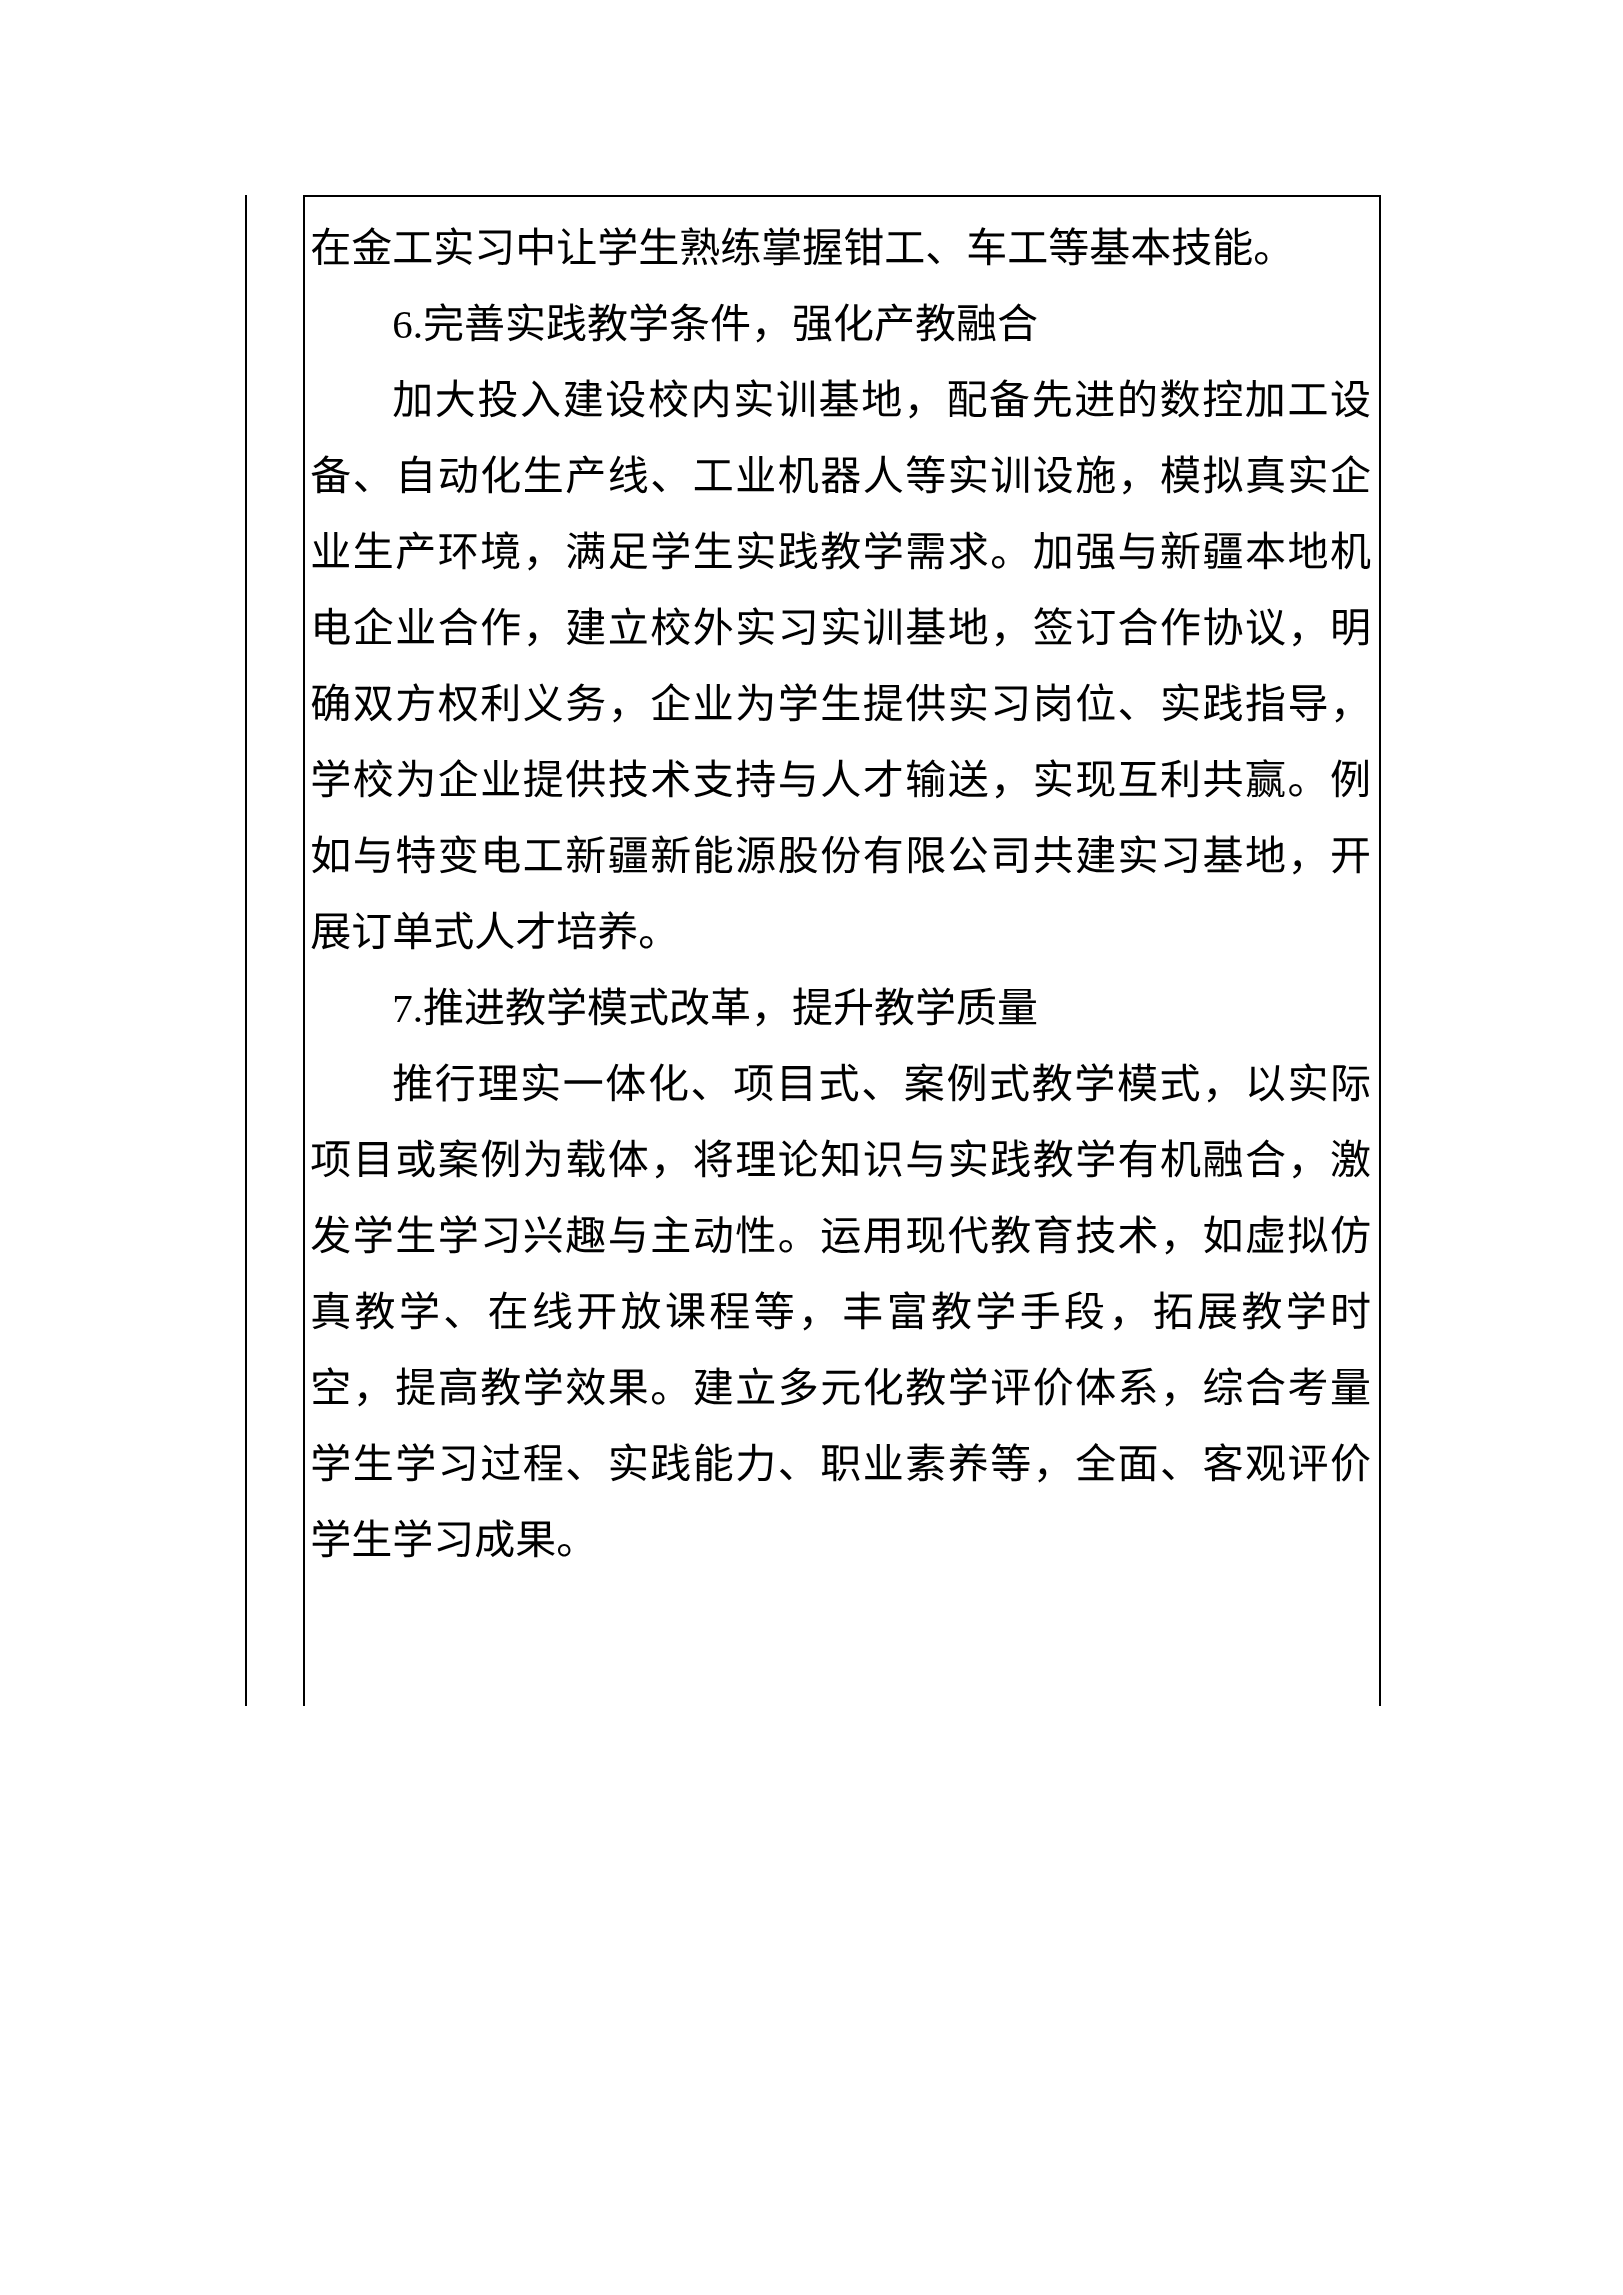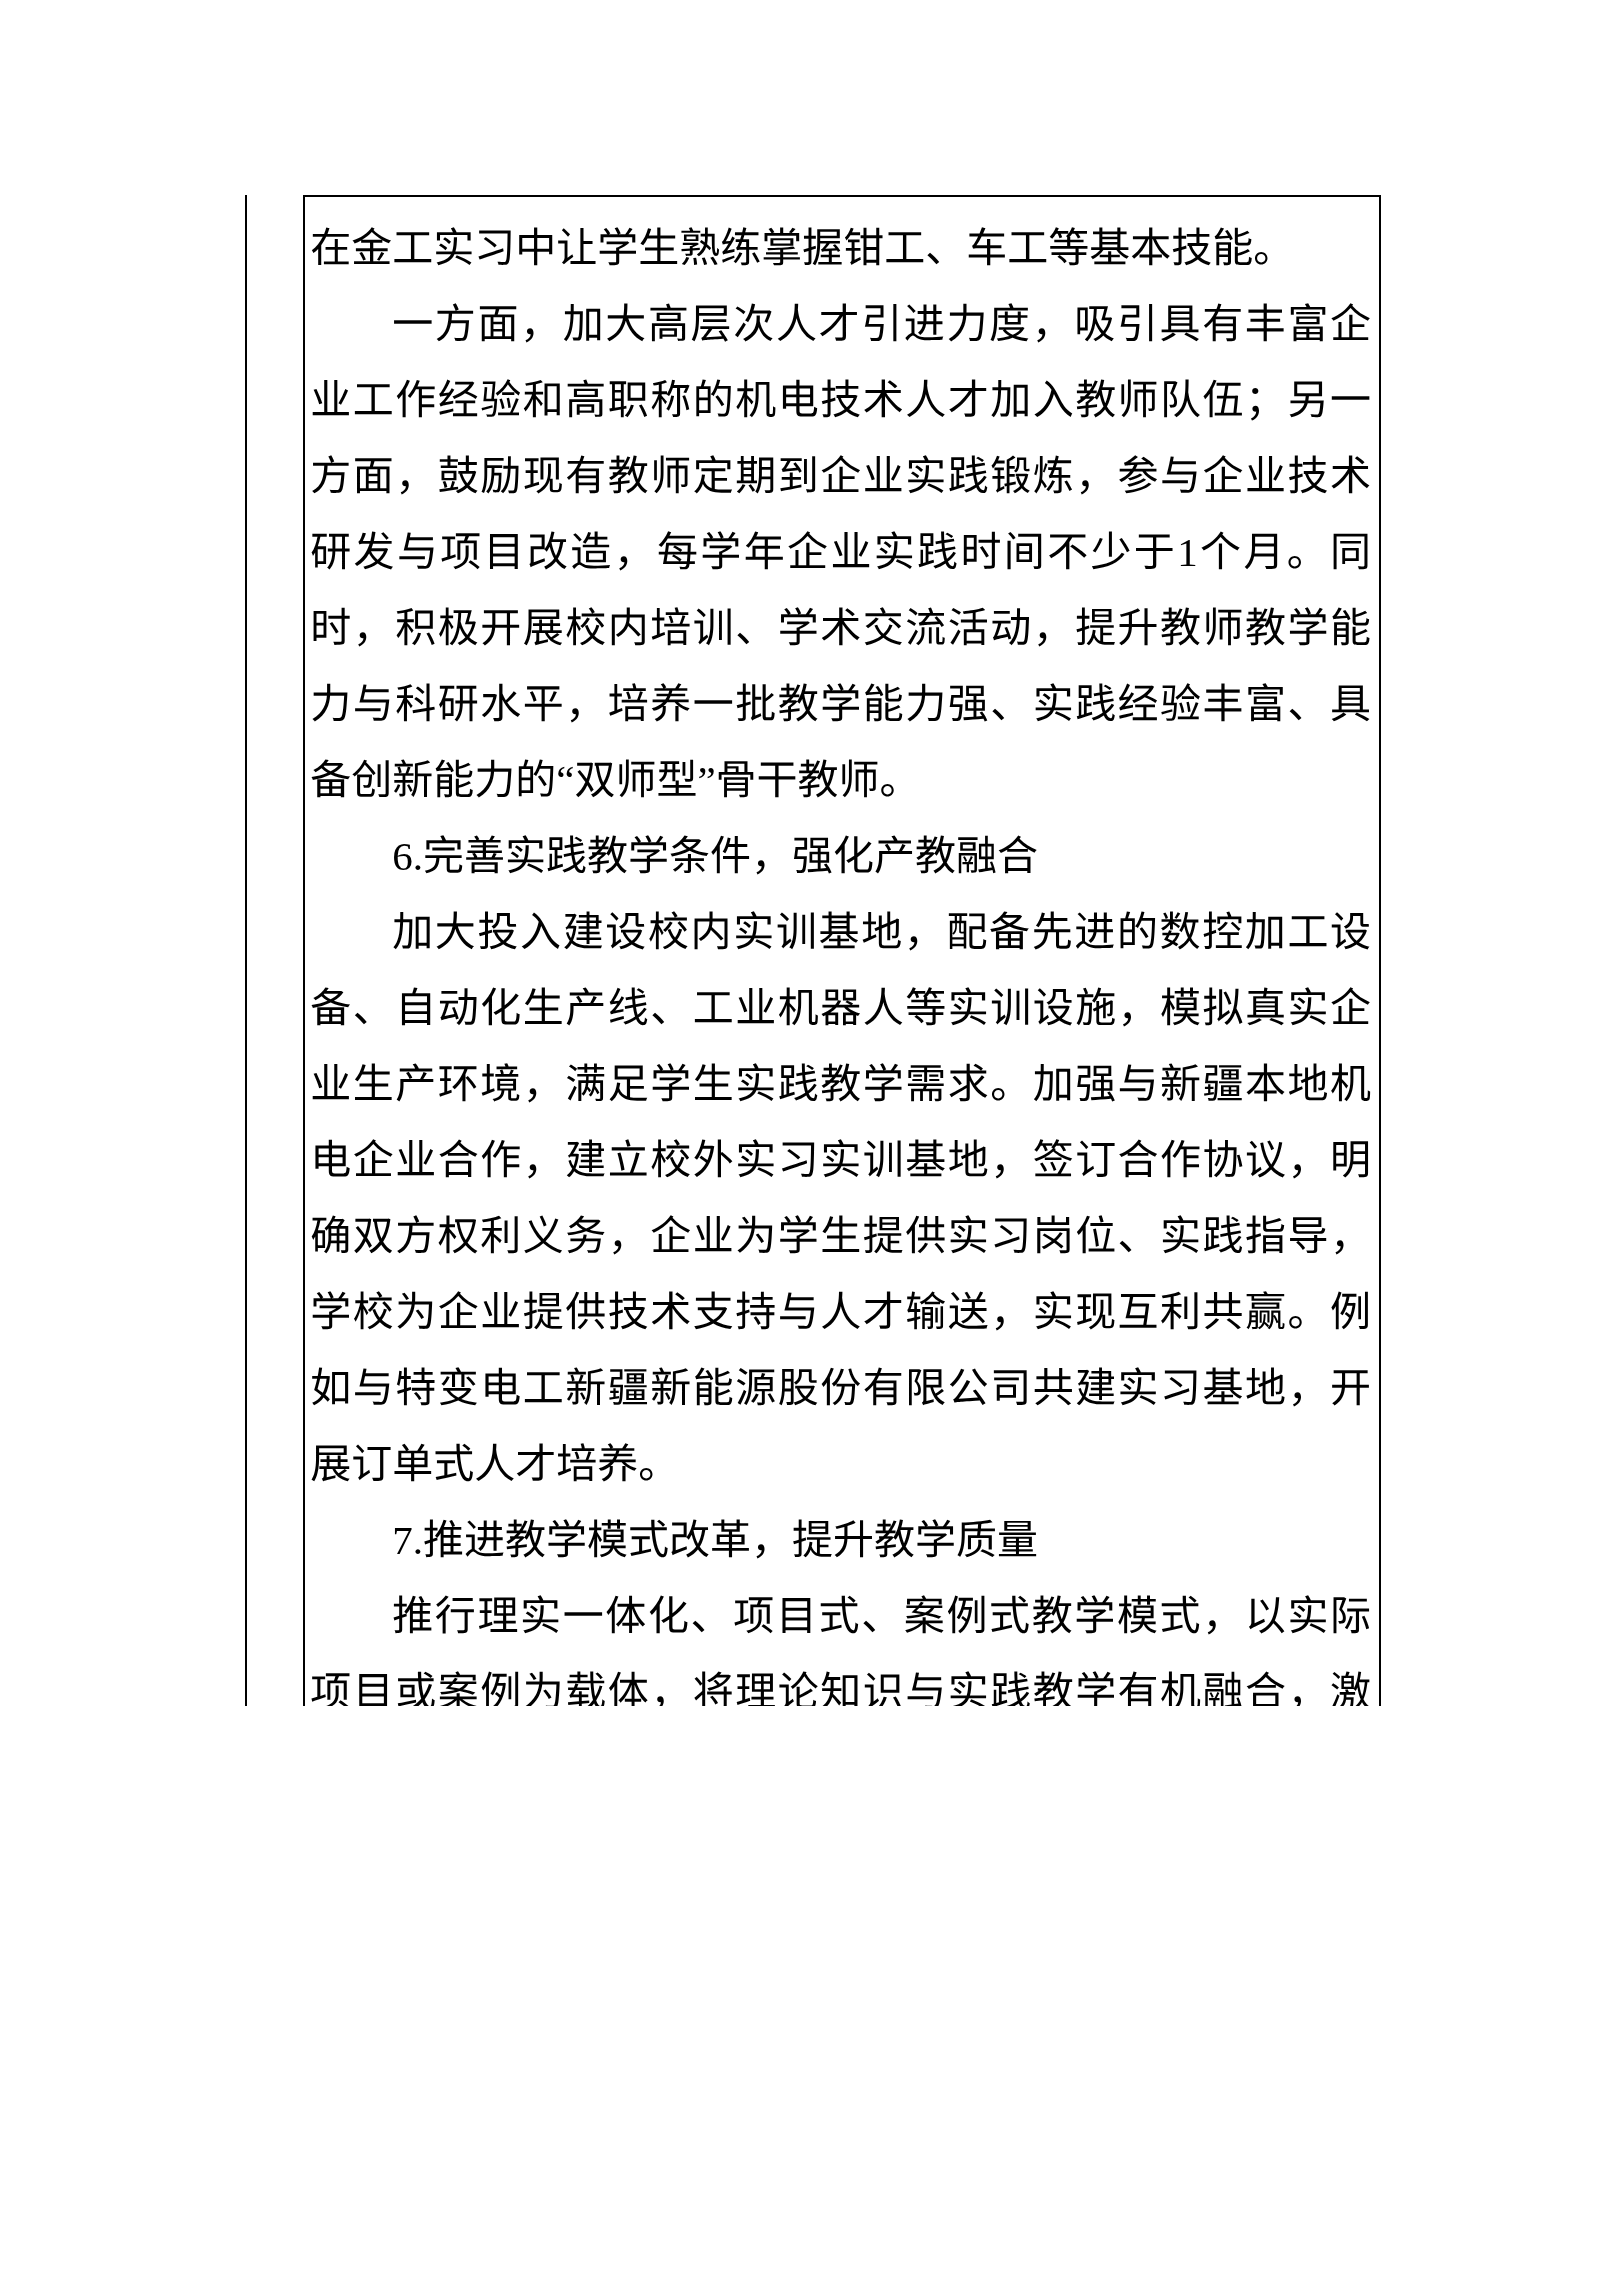--- a/index.html
+++ b/index.html
@@ -72,21 +72,20 @@
 </style>
 </head>
 <body>
 
 <div class="page">
 
   <div class="rule-left"></div>
 
   <div class="cell">
     <p>在金工实习中让学生熟练掌握钳工、车工等基本技能。</p>
-    <p class="indent">一方面，加大高层次人才引进力度，吸引具有丰富企业工作经验和高职称的机电技术人才加入教师队伍；另一方面，鼓励现有教师定期到企业实践锻炼，参与企业技术研发与项目改造，每学年企业实践时间不少于1个月。同时，积极开展校内培训、学术交流活动，提升教师教学能力与科研水平，培养一批教学能力强、实践经验丰富、具备创新能力的“双师型”骨干教师。</p>
     <p class="indent">6.完善实践教学条件，强化产教融合</p>
     <p class="indent">加大投入建设校内实训基地，配备先进的数控加工设备、自动化生产线、工业机器人等实训设施，模拟真实企业生产环境，满足学生实践教学需求。加强与新疆本地机电企业合作，建立校外实习实训基地，签订合作协议，明确双方权利义务，企业为学生提供实习岗位、实践指导，学校为企业提供技术支持与人才输送，实现互利共赢。例如与特变电工新疆新能源股份有限公司共建实习基地，开展订单式人才培养。</p>
     <p class="indent">7.推进教学模式改革，提升教学质量</p>
     <p class="indent">推行理实一体化、项目式、案例式教学模式，以实际项目或案例为载体，将理论知识与实践教学有机融合，激发学生学习兴趣与主动性。运用现代教育技术，如虚拟仿真教学、在线开放课程等，丰富教学手段，拓展教学时空，提高教学效果。建立多元化教学评价体系，综合考量学生学习过程、实践能力、职业素养等，全面、客观评价学生学习成果。</p>
 
   </div>
 
   <div class="rule-bottom"></div>
 
   <div class="page-number">

